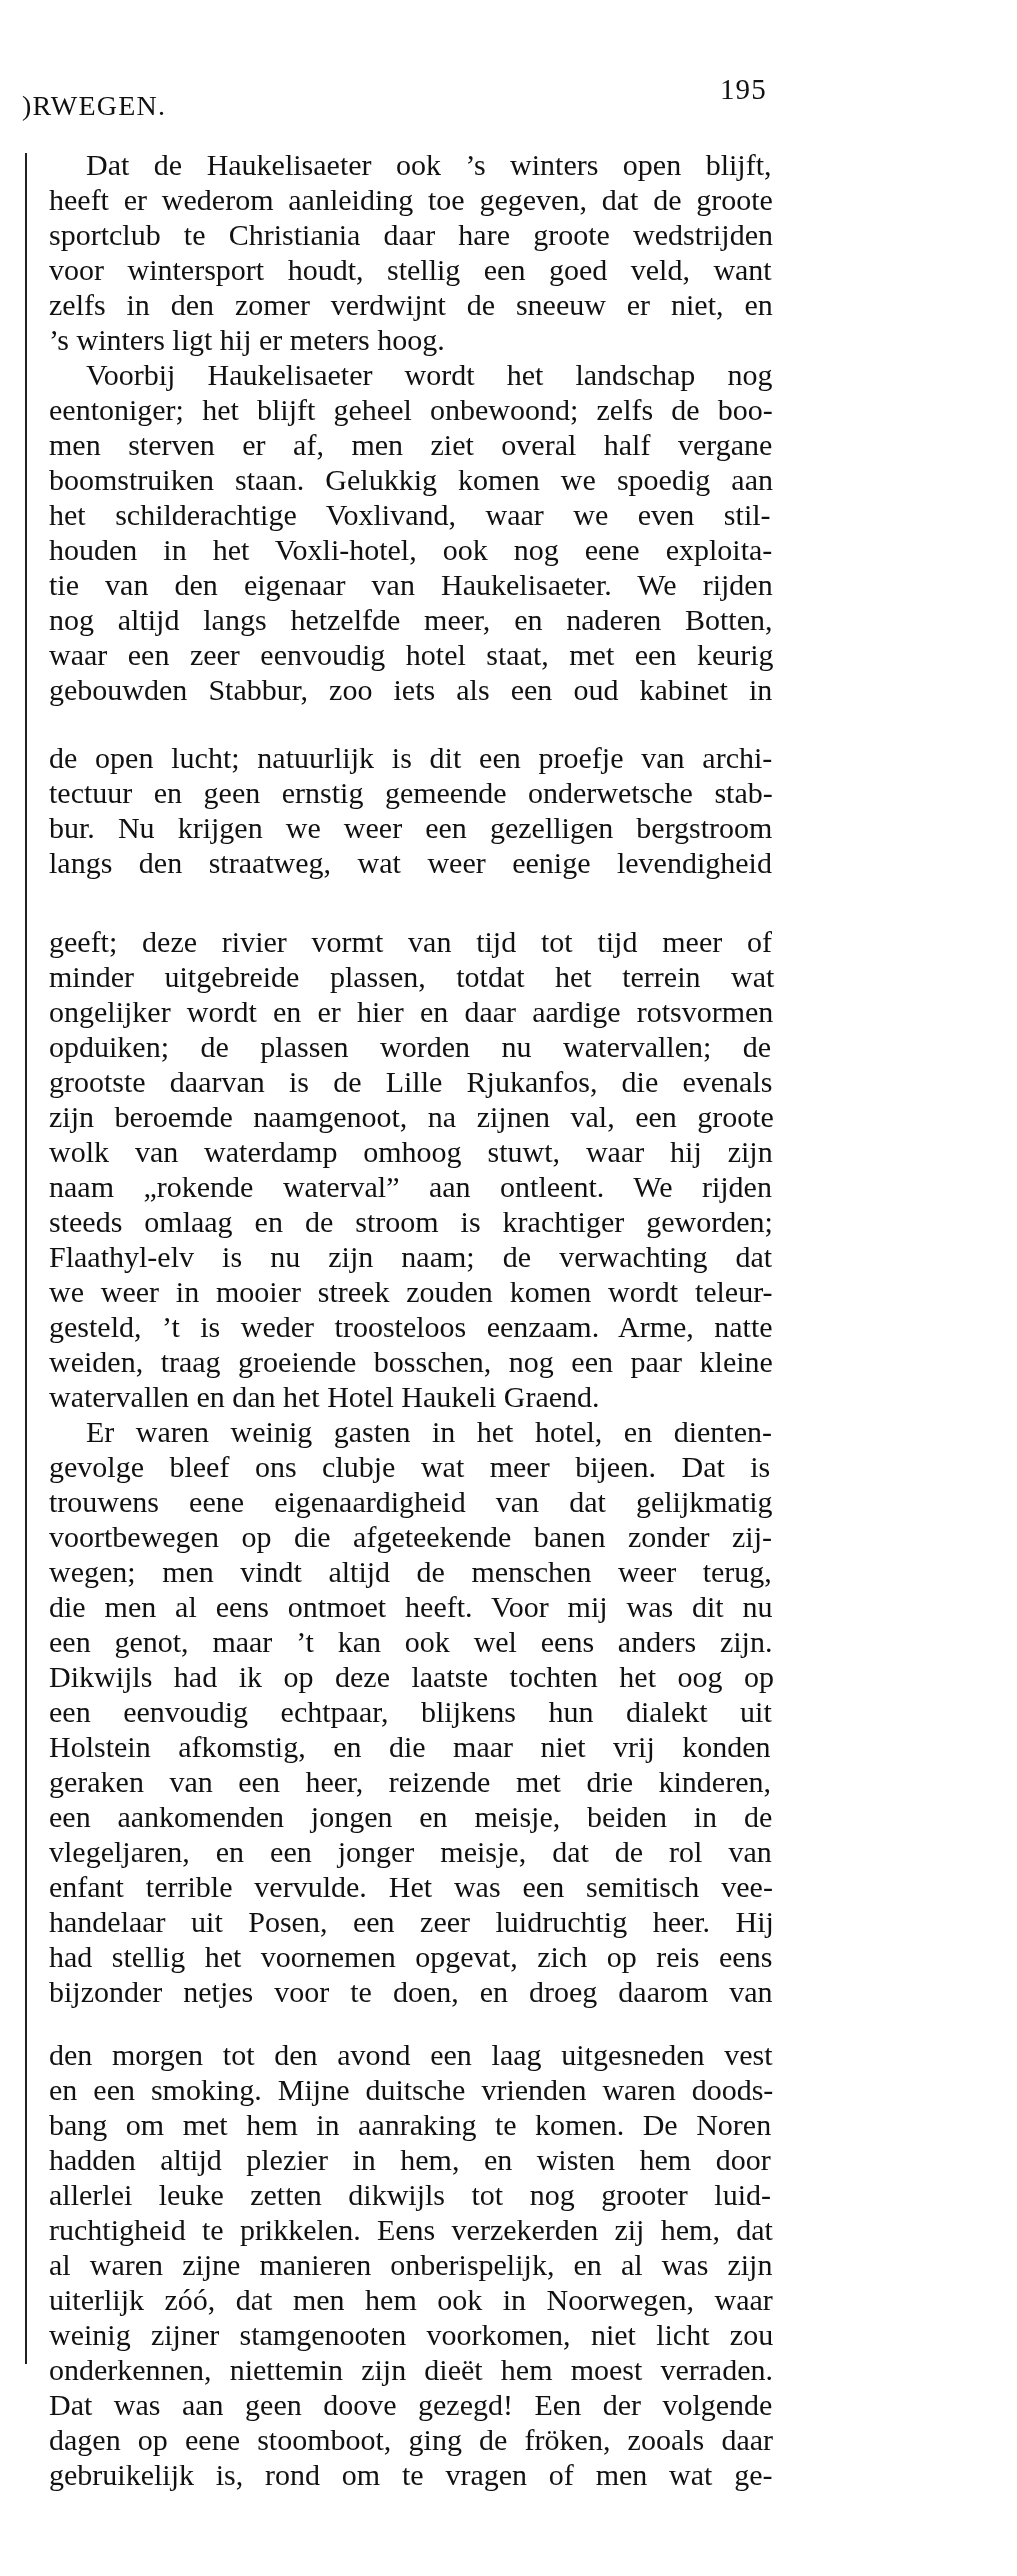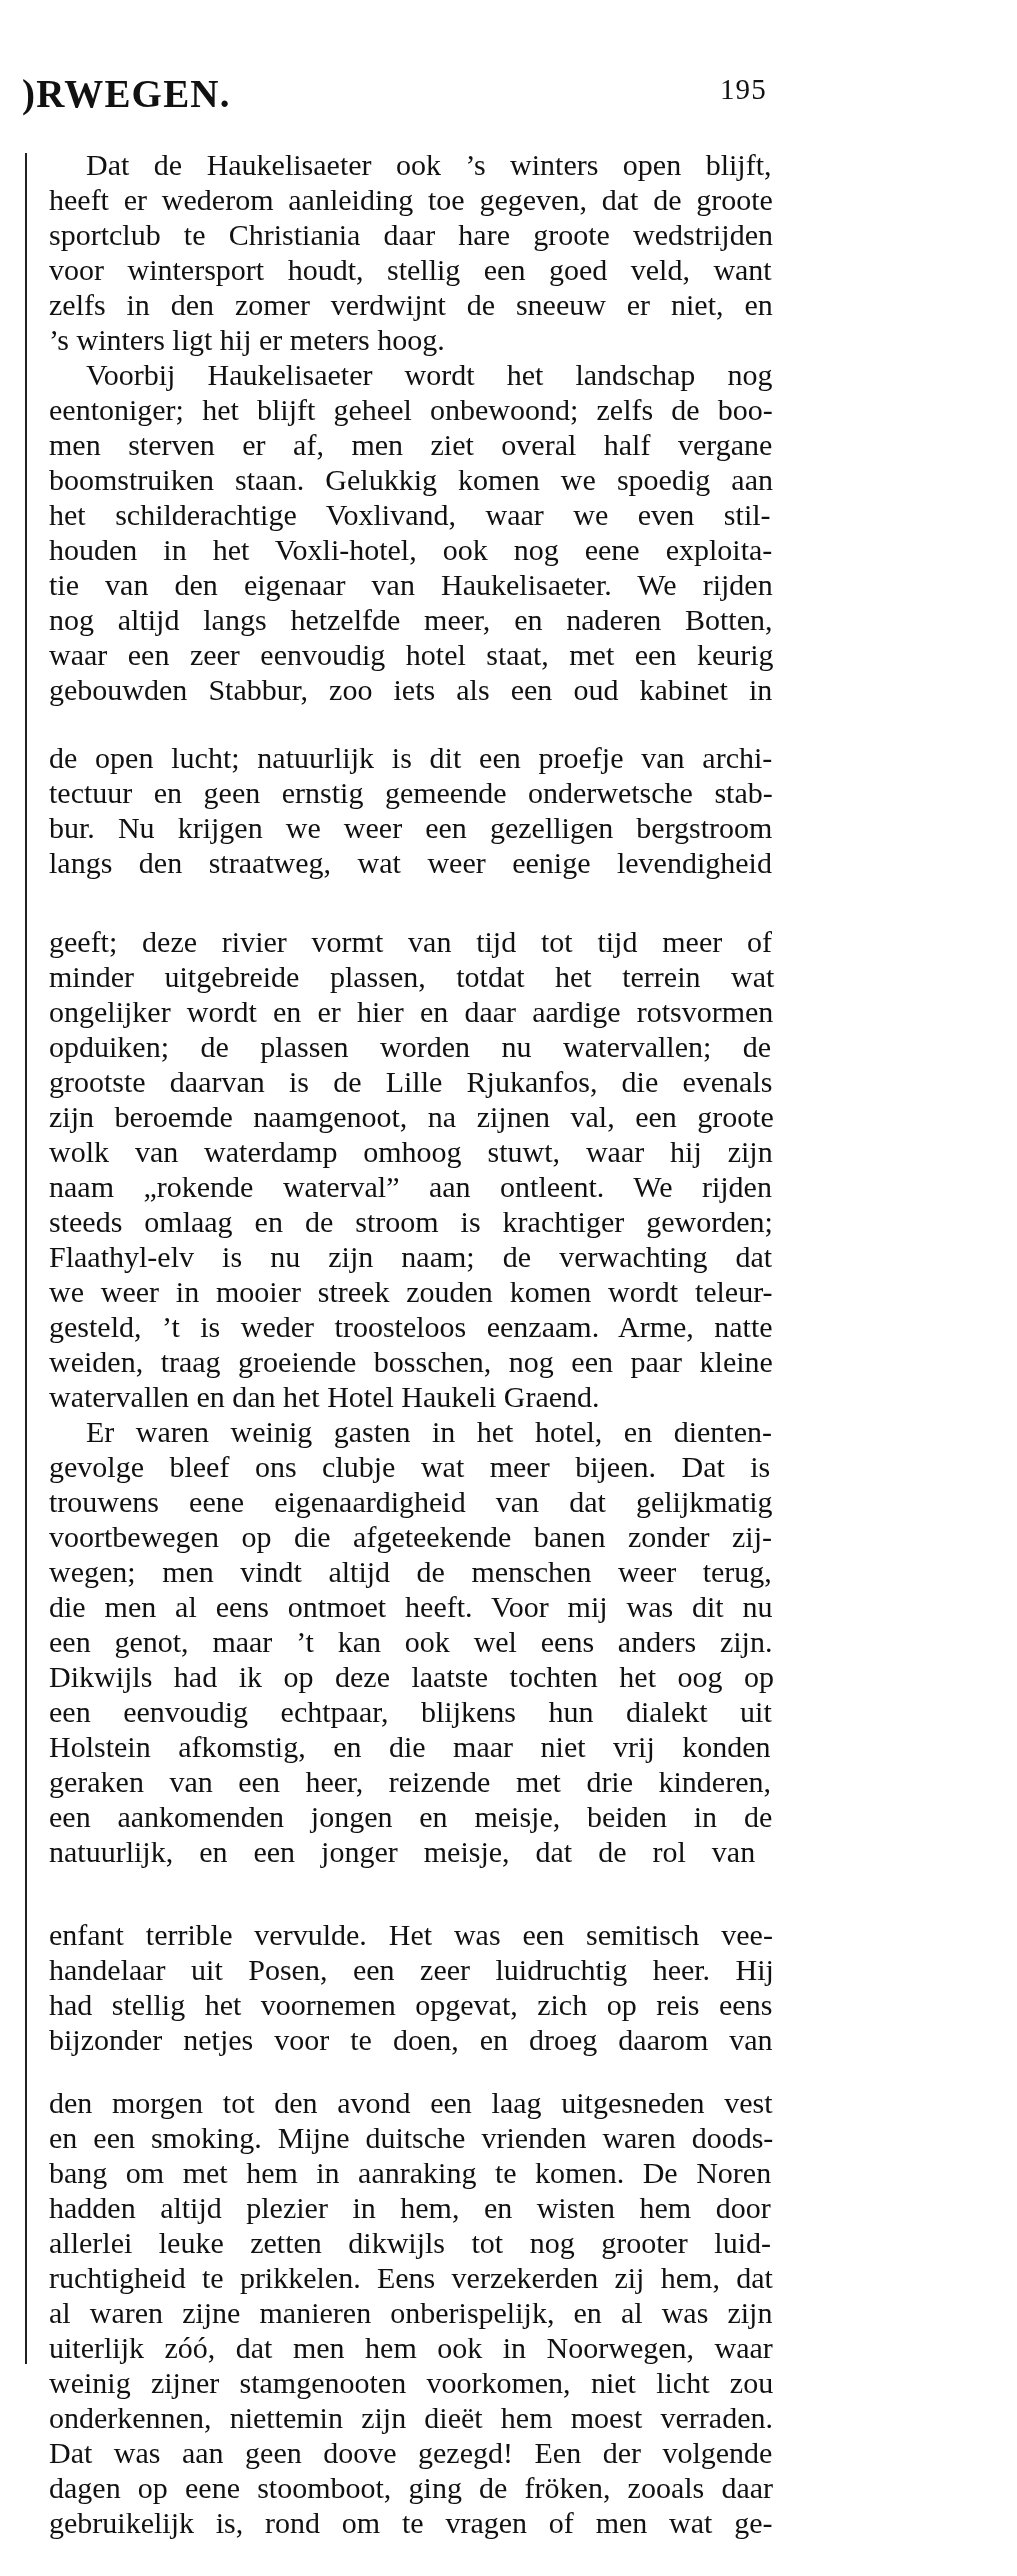--- a/index.html
+++ b/index.html
@@ -18,25 +18,24 @@
   .running-head {
     position: absolute;
     top: 69px;
     left: 22px;
     width: 745px;
     height: 41px;
   }
   .running-title {
     position: absolute;
     left: 0;
-    top: 4px;
-    font-size: 39px;
+    top: 16px;
+    font-size: 28px;
     letter-spacing: 1.2px;
     line-height: 41px;
-    font-weight: bold;
   }
   .page-number {
     position: absolute;
     right: 0;
     top: 0;
     font-size: 29px;
     letter-spacing: 1.2px;
     line-height: 41px;
   }
   .margin-rule {
@@ -120,22 +119,22 @@
     <span class="line" style="word-spacing: 22.6px; text-align-last: left; text-align: left;">trouwens eene eigenaardigheid van dat gelijkmatig</span>
     <span class="line" style="word-spacing: 15px; text-align-last: left; text-align: left;">voortbewegen op die afgeteekende banen zonder zij-</span>
     <span class="line" style="word-spacing: 19px; text-align-last: left; text-align: left;">wegen; men vindt altijd de menschen weer terug,</span>
     <span class="line" style="word-spacing: 11.4px; text-align-last: left; text-align: left;">die men al eens ontmoet heeft. Voor mij was dit nu</span>
     <span class="line" style="word-spacing: 16.3px; text-align-last: left; text-align: left;">een genot, maar ’t kan ook wel eens anders zijn.</span>
     <span class="line" style="word-spacing: 14px; text-align-last: left; text-align: left;">Dikwijls had ik op deze laatste tochten het oog op</span>
     <span class="line" style="word-spacing: 25px; text-align-last: left; text-align: left;">een eenvoudig echtpaar, blijkens hun dialekt uit</span>
     <span class="line" style="word-spacing: 20px; text-align-last: left; text-align: left;">Holstein afkomstig, en die maar niet vrij konden</span>
     <span class="line" style="word-spacing: 18px; text-align-last: left; text-align: left;">geraken van een heer, reizende met drie kinderen,</span>
     <span class="line" style="word-spacing: 19.3px; text-align-last: left; text-align: left;">een aankomenden jongen en meisje, beiden in de</span>
-    <span class="line" style="word-spacing: 18.5px; text-align-last: left; text-align: left;">natuurlijk, en een jonger meisje, dat de rol van</span>
-    <span class="line" style="word-spacing: 14.4px; text-align-last: left; text-align: left; margin-top: 48px;">enfant terrible vervulde. Het was een semitisch vee-</span>
+    <span class="line" style="word-spacing: 18.5px; text-align-last: left; text-align: left;">vlegeljaren, en een jonger meisje, dat de rol van</span>
+    <span class="line" style="word-spacing: 14.4px; text-align-last: left; text-align: left;">enfant terrible vervulde. Het was een semitisch vee-</span>
     <span class="line" style="word-spacing: 18px; text-align-last: left; text-align: left;">handelaar uit Posen, een zeer luidruchtig heer. Hij</span>
     <span class="line" style="word-spacing: 12px; text-align-last: left; text-align: left;">had stellig het voornemen opgevat, zich op reis eens</span>
     <span class="line" style="word-spacing: 13.5px; text-align-last: left; text-align: left;">bijzonder netjes voor te doen, en droeg daarom van</span>
     <span class="line" style="word-spacing: 12.2px; text-align-last: left; text-align: left; margin-top: 28px;">den morgen tot den avond een laag uitgesneden vest</span>
     <span class="line" style="word-spacing: 8.5px; text-align-last: left; text-align: left;">en een smoking. Mijne duitsche vrienden waren doods-</span>
     <span class="line" style="word-spacing: 11px; text-align-last: left; text-align: left;">bang om met hem in aanraking te komen. De Noren</span>
     <span class="line" style="word-spacing: 17px; text-align-last: left; text-align: left;">hadden altijd plezier in hem, en wisten hem door</span>
     <span class="line" style="word-spacing: 19px; text-align-last: left; text-align: left;">allerlei leuke zetten dikwijls tot nog grooter luid-</span>
     <span class="line" style="word-spacing: 8.8px; text-align-last: left; text-align: left;">ruchtigheid te prikkelen. Eens verzekerden zij hem, dat</span>
     <span class="line" style="word-spacing: 11.6px; text-align-last: left; text-align: left;">al waren zijne manieren onberispelijk, en al was zijn</span>

